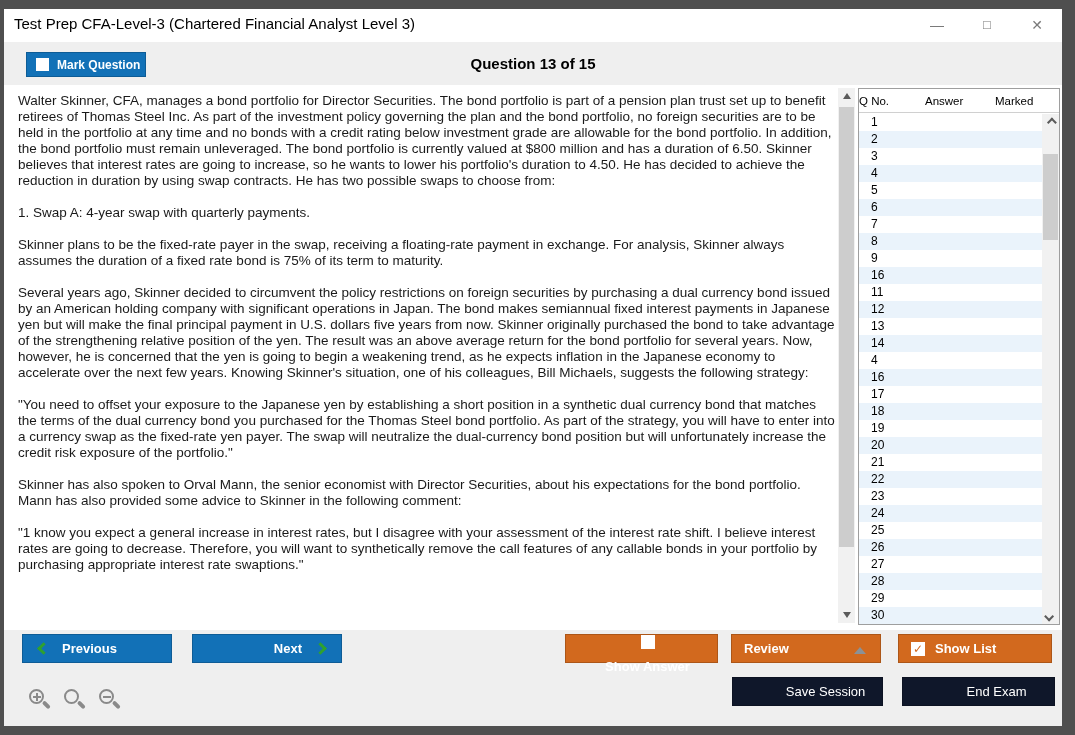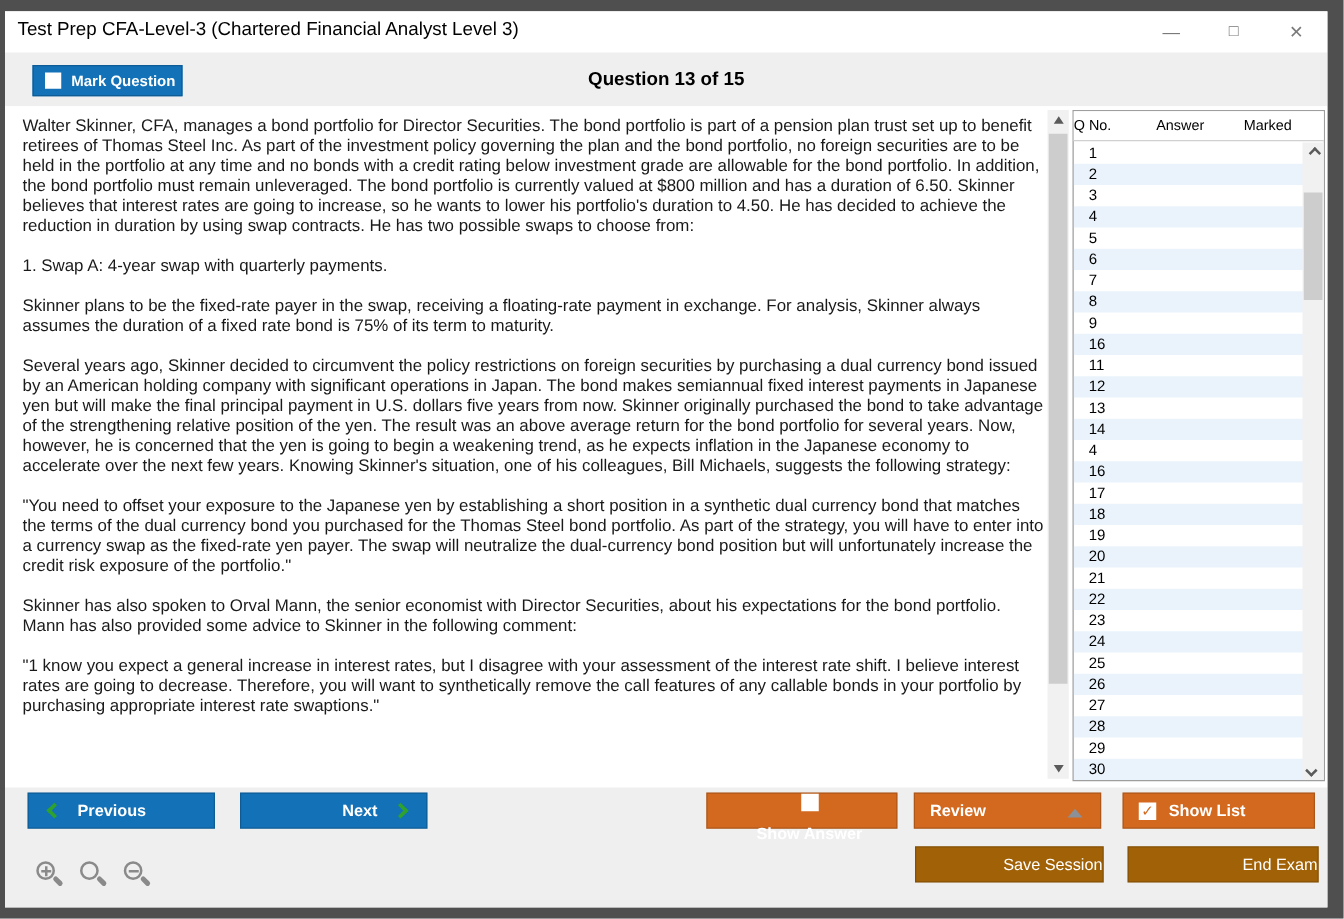--- a/index.html
+++ b/index.html
@@ -52,21 +52,21 @@
   .panel-sb .arr-bottom { bottom:0; }
   .chev { width:7px; height:7px; border-left:2px solid #5b5b5b; border-bottom:2px solid #5b5b5b; }
   .chev.up { transform:rotate(135deg) translate(-1px,-1px); }
   .chev.down { transform:rotate(-45deg) translate(-1px,-1px); }
 
   
   .footer { position:absolute; left:0; top:621px; width:100%; height:96px; background:#efefef; }
   .btn { position:absolute; height:29px; display:flex; align-items:center; color:#fff; font-size:13px; cursor:pointer; border:1px solid rgba(0,0,0,0.18); }
   .btn-blue { background:#1271b7; font-weight:bold; }
   .btn-orange { background:#d2691e; font-weight:bold; }
-  .btn-navy { background:#a16207; justify-content:flex-end;padding-left:36px; }
+  .btn-navy { background:#0f172a; justify-content:center;padding-left:36px; }
   .chevron { width:9px; height:9px; border-left:3px solid #2fa12e; border-bottom:3px solid #2fa12e; flex:0 0 auto; }
   .chevron.left { transform:rotate(45deg); }
   .chevron.right { transform:rotate(225deg); }
   .btn-prev { left:18px; top:4px; width:150px; padding-left:16px; gap:14px; }
   .btn-next { left:188px; top:4px; width:150px; justify-content:flex-end; padding-right:16px; gap:14px; }
   .btn-show-answer { left:561px; top:4px; width:153px; padding-left:12px; gap:10px;flex-direction:column; }
   .btn-review { left:727px; top:4px; width:150px; padding-left:12px; }
   .btn-show-list { left:894px; top:4px; width:154px; padding-left:12px; gap:10px; }
   .btn-save { left:728px; top:47px; width:151px; }
   .btn-end { left:898px; top:47px; width:153px; }

